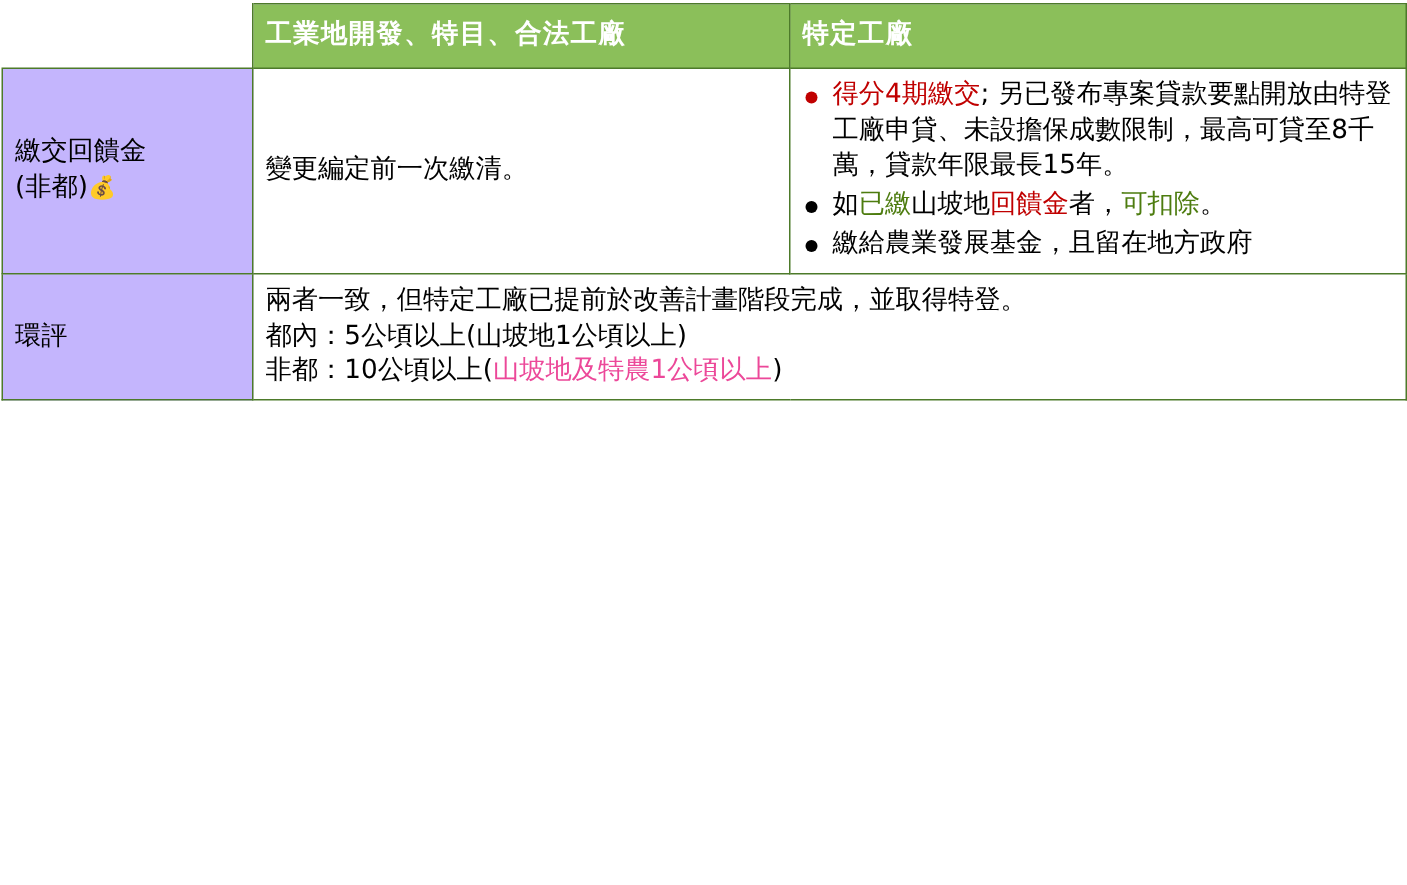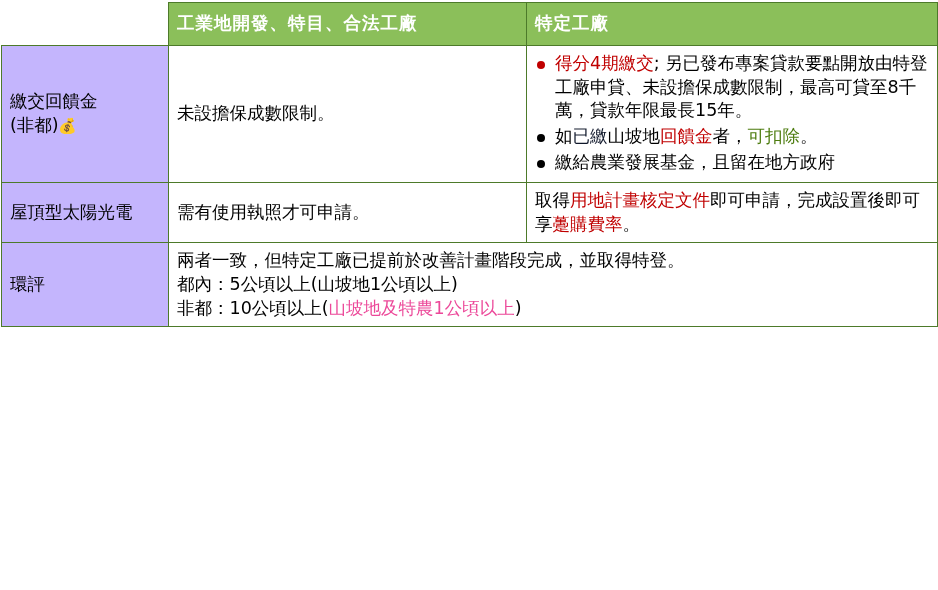--- a/index.html
+++ b/index.html
@@ -108,36 +108,31 @@
     </thead>
     <tbody>
 
       <tr>
         <td class="rowhead">
           <div class="cell-lines">
             <div>繳交回饋金</div>
             <div><span>(非都)</span><span class="money-icon">💰</span></div>
           </div>
         </td>
-        <td class="body">未設擔保成數限制。</td>
+        <td class="body">變更編定前一次繳清。</td>
         <td class="body">
           <ul class="bullets" id="r0bullets">
               <li class="red"><span class="dot"></span><span style="color: rgb(192, 0, 0);">得分4期繳交</span><span>; 另已發布專案貸款要點開放由特登工廠申貸、未設擔保成數限制，最高可貸至8千萬，貸款年限最長15年。</span></li>
-              <li><span class="dot"></span><span>如</span><span style="color: #0f172a;">已繳</span><span>山坡地</span><span style="color: rgb(192, 0, 0);">回饋金</span><span>者，</span><span style="color: #4d7c0f;">可扣除</span><span>。</span></li>
+              <li><span class="dot"></span><span>如</span><span style="color: #4d7c0f;">已繳</span><span>山坡地</span><span style="color: rgb(192, 0, 0);">回饋金</span><span>者，</span><span style="color: #4d7c0f;">可扣除</span><span>。</span></li>
               <li><span class="dot"></span><span>繳給農業發展基金，且留在地方政府</span></li>
             </ul>
         </td>
       </tr>
 
 
-      <tr>
-        <td class="rowhead">屋頂型太陽光電</td>
-        <td class="body">需有使用執照才可申請。</td>
-        <td class="body" id="r2seg"><span>取得</span><span style="color: rgb(192, 0, 0);">用地計畫核定文件</span><span>即可申請，完成設置後即可享</span><span style="color: rgb(192, 0, 0);">躉購費率</span><span>。</span></td>
-      </tr>
 
       <tr>
         <td class="rowhead">環評</td>
         <td class="body" id="r3span" colspan="2">
             <div><span>兩者一致，但特定工廠已提前於改善計畫階段完成，並取得特登。</span></div>
             <div><span>都內：5公頃以上(山坡地1公頃以上)</span></div>
             <div><span>非都：10公頃以上(</span><span style="color: #ec4899;">山坡地及特農1公頃以上</span><span>)</span></div>
           </td>
       </tr>
 

